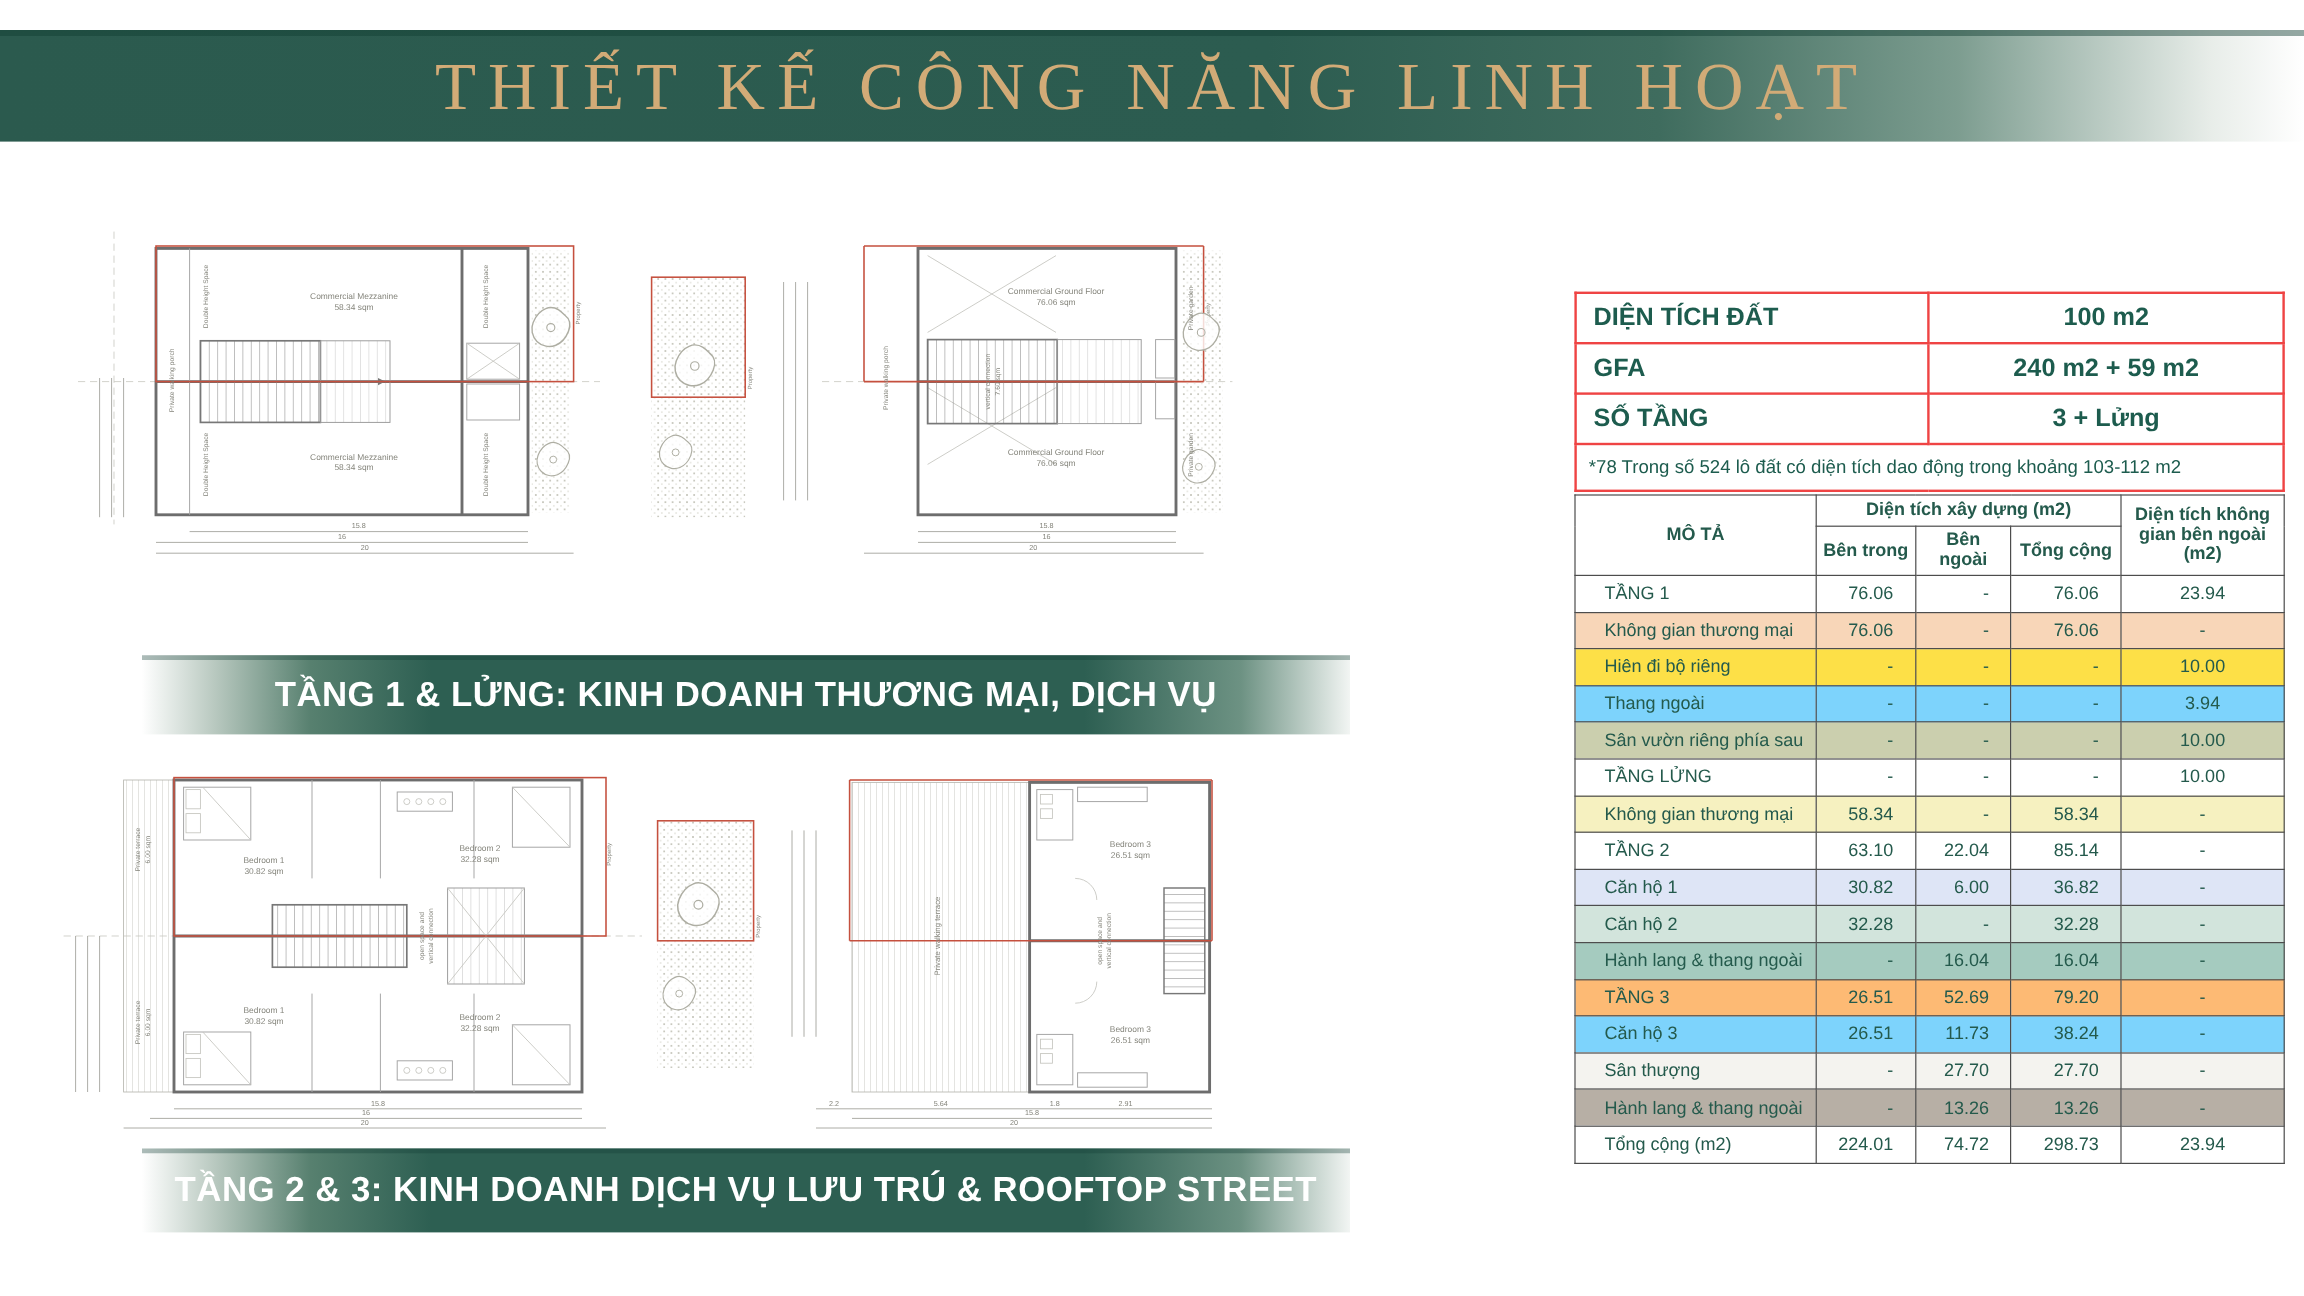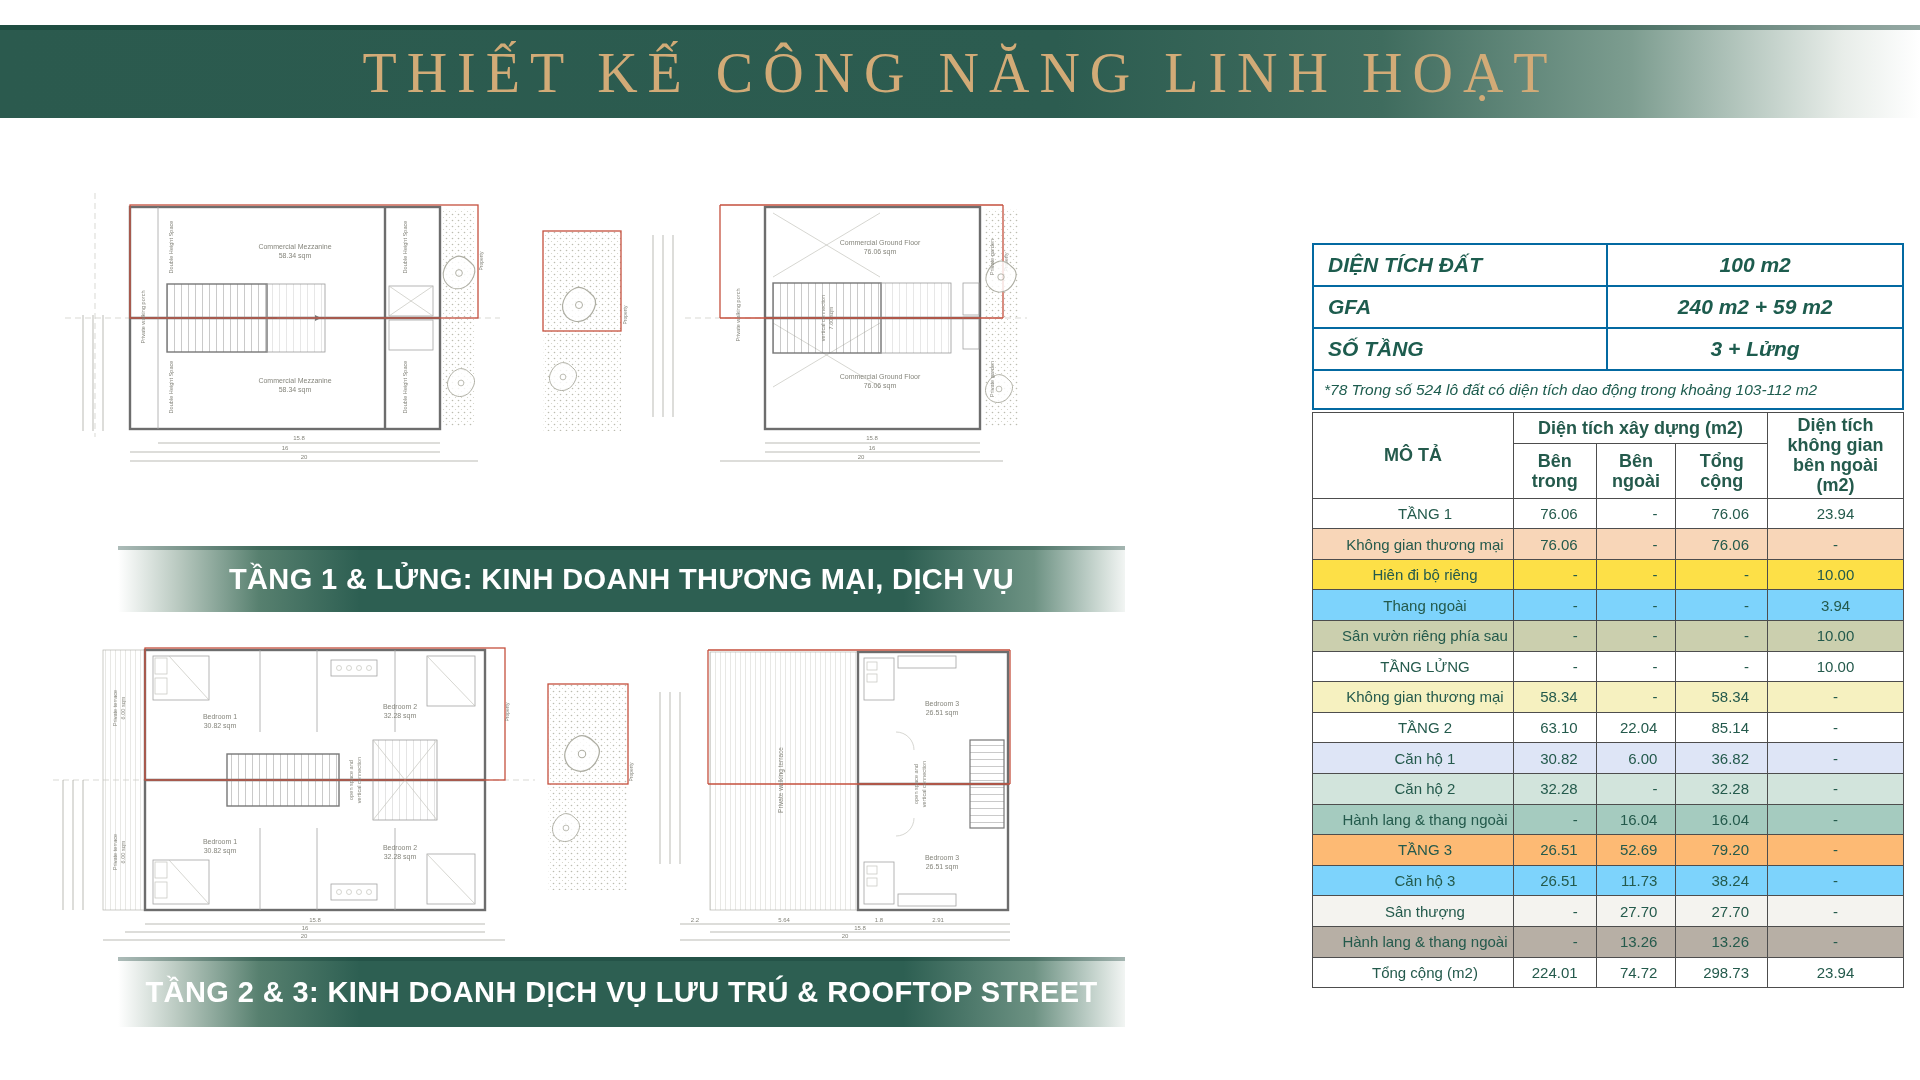--- a/index.html
+++ b/index.html
@@ -18,34 +18,34 @@
   .cap{position:absolute;left:118px;width:1007px;display:flex;align-items:center;justify-content:center;
     color:#ffffff;font-weight:bold;letter-spacing:.4px;
     background:linear-gradient(90deg,#ffffff 0%,#b9c9c0 6%,#57806f 14%,#2d5f52 24%,#2d5f52 78%,#6d9283 91%,#f2f5f3 100%);
     box-shadow:inset 0 4px 0 rgba(20,64,54,.35);}
   .cap1{top:546px;height:66px;font-size:29px;}
   .cap2{top:957px;height:70px;font-size:29px;}
 
   
   .info-table{position:absolute;left:1312px;top:243px;width:592px;border-collapse:collapse;
     table-layout:fixed;color:#1d5c4e;}
-  .info-table td{border:2px solid #0369a1;height:38px;font-weight:bold;font-size:21px;font-style:italic;}
+  .info-table td{border:2px solid #ef4444;height:38px;font-weight:bold;font-size:21px;}
   .info-table td.ilbl{width:47%;padding-left:14px;text-align:left;}
   .info-table td.ival{text-align:center;}
   .info-table td.inote{height:33px;font-weight:normal;font-size:15.5px;padding:2px 8px 2px 10px;text-align:left;}
 
   
   .area-table{position:absolute;left:1312px;top:412px;width:592px;border-collapse:collapse;
     table-layout:fixed;color:#245a4c;font-size:15px;}
   .area-table th,.area-table td{border:1px solid #4d4d4d;}
-  .area-table th{font-weight:bold;font-size:18px;line-height:1.12;padding:2px 4px;}
+  .area-table th{font-weight:bold;font-size:15px;line-height:1.12;padding:2px 4px;}
   .area-table .grp{height:26px;}
   .area-table .sub th{height:36px;}
   .area-table td{height:29.6px;padding:0;}
-  .area-table td.lbl{text-align:center;padding-left:24px;}
+  .area-table td.lbl{text-align:left;padding-left:24px;}
   .area-table td.num{text-align:right;padding-right:18px;}
   .area-table td.out{text-align:center;}
   .c0{width:34%;} .c1{width:14%;} .c2{width:13.5%;} .c3{width:15.5%;} .c4{width:23%;}
 
   
   .plan{position:absolute;}
   .plan text{font-family:"Liberation Sans",sans-serif;fill:#85857c;}
   .wall{fill:none;stroke:#6d6d6d;stroke-width:2.4;}
   .wline{stroke:#6d6d6d;stroke-width:2.4;}
   .thin{stroke:#a3a3a3;stroke-width:.8;fill:none;}

